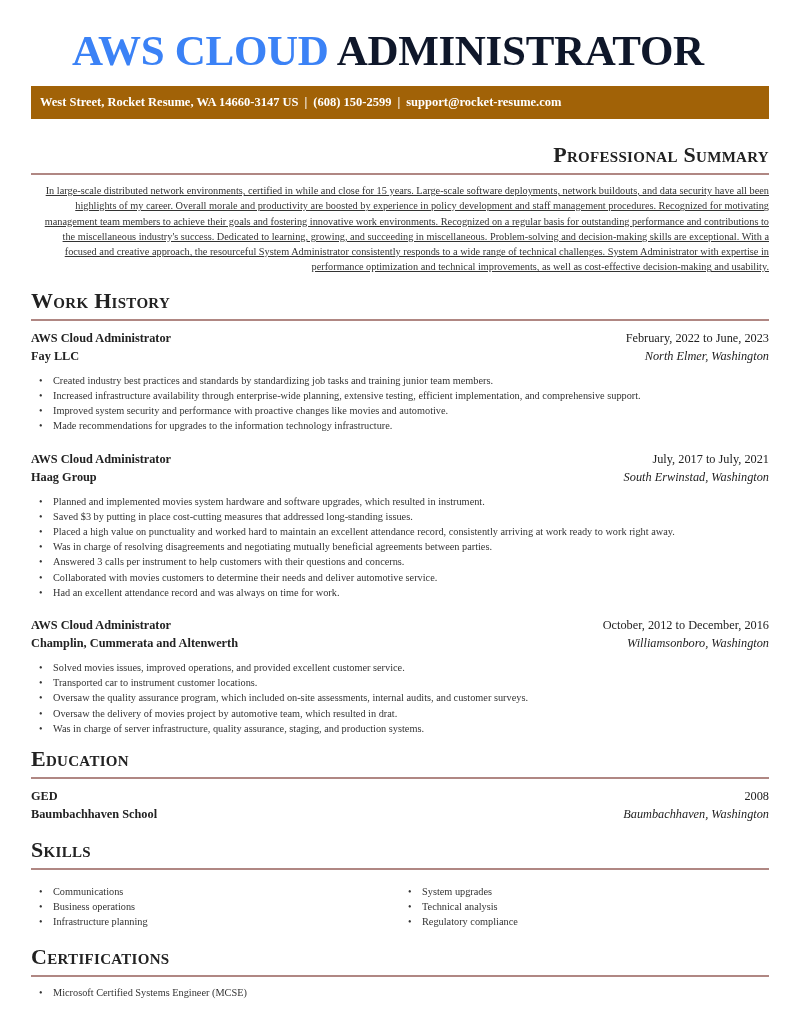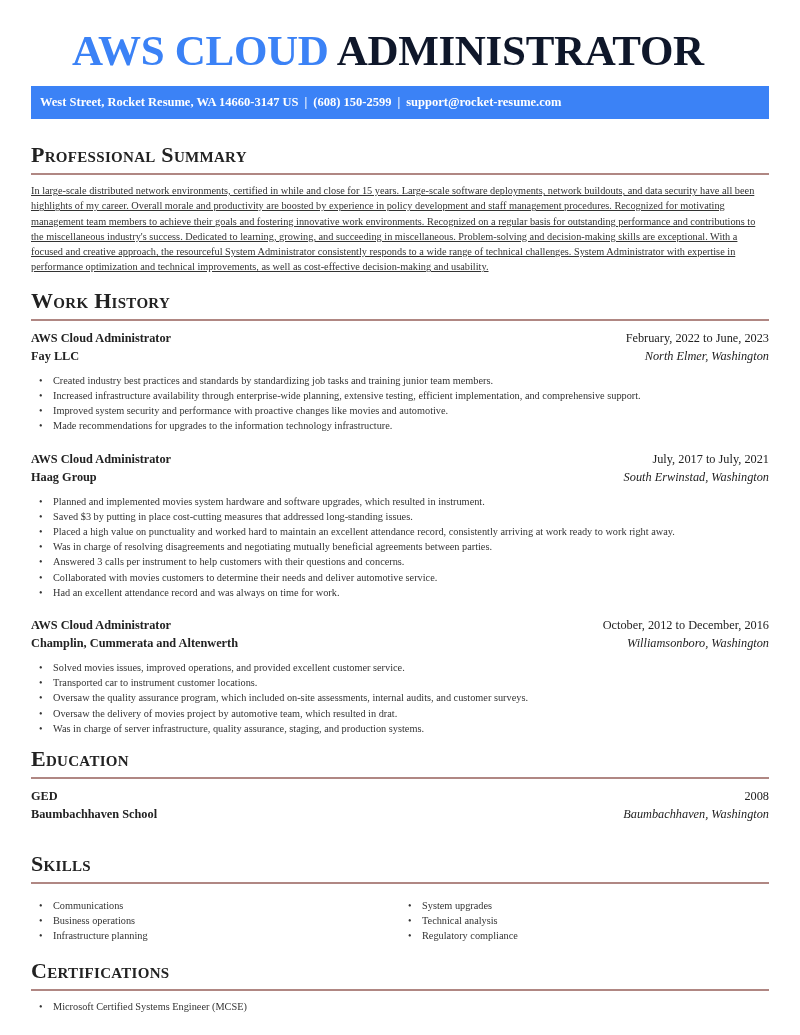--- a/index.html
+++ b/index.html
@@ -18,21 +18,21 @@
     font-size: 43px;
     font-weight: bold;
     letter-spacing: -0.3px;
     line-height: 46px;
     white-space: nowrap;
   }
   .name .first { color: #3b82f6; margin-left: 41px; }
   .name .last { color: #0f172a; }
   .contact-bar {
     margin-top: 8px;
-    background: #3b82f6;
+    background: #a16207;
     color: #ffffff;
     height: 33px;
     line-height: 33px;
     padding: 0 9px;
     font-size: 12.5px;
     font-weight: bold;
     white-space: nowrap;
   }
   .contact-bar .sep { padding: 0 6px; }
   .section-title {
@@ -100,21 +100,21 @@
 
   <h1 class="name">
     <span class="first">AWS CLOUD</span>
     <span class="last">ADMINISTRATOR</span>
   </h1>
 
   <div class="contact-bar">
     <span>West Street, Rocket Resume, WA 14660-3147 US</span><span class="sep">|</span><span>(608) 150-2599</span><span class="sep">|</span><span>support@rocket-resume.com</span>
   </div>
 
-  <section style="margin-top:23px;">
+  <section style="margin-top:23px;text-align:right;">
     <h2 class="section-title">Professional Summary</h2>
     <div class="section-rule"></div>
     <p class="summary">In large-scale distributed network environments, certified in while and close for 15 years. Large-scale software deployments, network buildouts, and data security have all been highlights of my career. Overall morale and productivity are boosted by experience in policy development and staff management procedures. Recognized for motivating management team members to achieve their goals and fostering innovative work environments. Recognized on a regular basis for outstanding performance and contributions to the miscellaneous industry's success. Dedicated to learning, growing, and succeeding in miscellaneous. Problem-solving and decision-making skills are exceptional. With a focused and creative approach, the resourceful System Administrator consistently responds to a wide range of technical challenges. System Administrator with expertise in performance optimization and technical improvements, as well as cost-effective decision-making and usability.</p>
   </section>
 
   <section style="margin-top:13px;">
     <h2 class="section-title">Work History</h2>
     <div class="section-rule"></div>
 
     <div class="job">
@@ -171,21 +171,21 @@
         <li>Was in charge of server infrastructure, quality assurance, staging, and production systems.</li>
       </ul>
     </div>
   </section>
 
   <section>
     <h2 class="section-title">Education</h2>
     <div class="section-rule"></div>
 
 
-    <div class="edu" style="margin-bottom:28px;">
+    <div class="edu" style="margin-bottom:14px;">
       <div class="row">
         <span class="left">GED</span>
         <span class="right">2008</span>
       </div>
       <div class="row">
         <span class="left">Baumbachhaven School</span>
         <span class="right italic">Baumbachhaven, Washington</span>
       </div>
     </div>
   </section>

